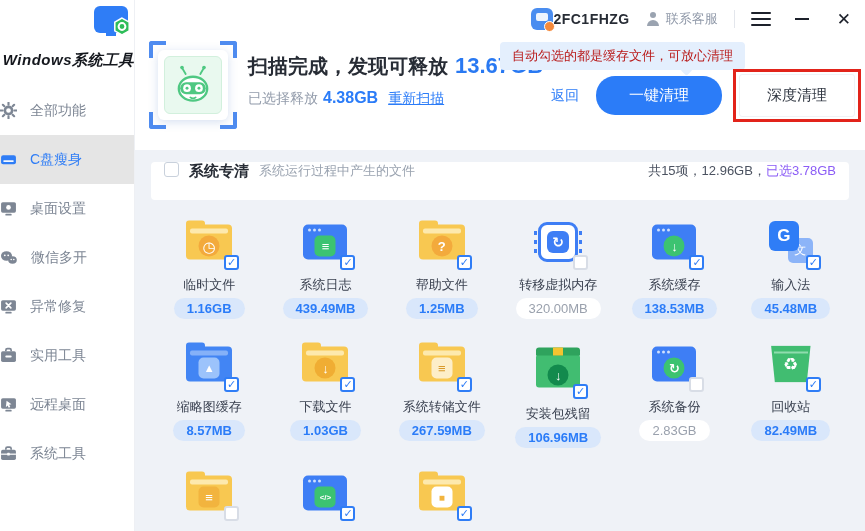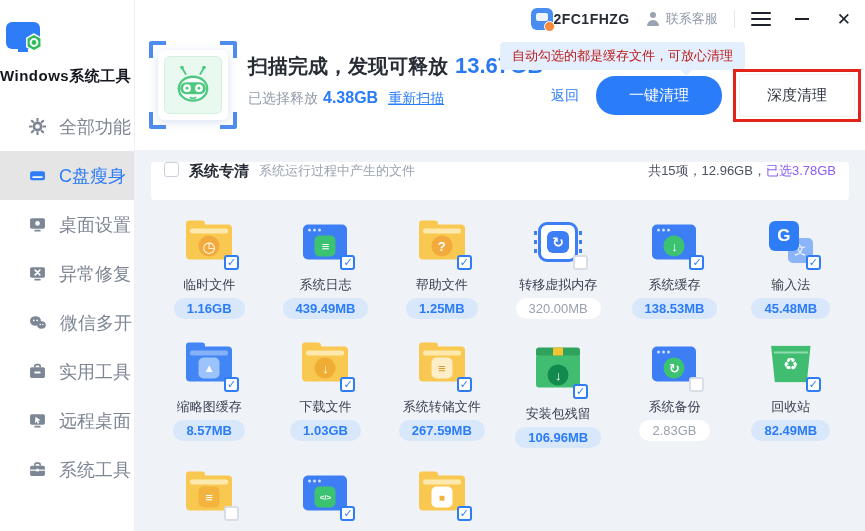--- a/index.html
+++ b/index.html
@@ -2,24 +2,24 @@
 <html><head>
 <meta charset="utf-8">
 <style>
   * { margin:0; padding:0; box-sizing:border-box; }
   html,body { width:865px; height:531px; overflow:hidden; }
   body { font-family:"Liberation Sans","DejaVu Sans",sans-serif; background:#fff; }
   .app { position:relative; width:865px; height:531px; background:#fff; overflow:hidden; }
 
   
   .sidebar { position:absolute; left:0; top:0; width:135px; height:100%; background:#fff; border-right:1px solid #eef0f4; }
-  .logo-block { padding-top:22px; text-align:left; }
+  .logo-block { padding-top:6px; text-align:right;font-style:italic; }
   .app-title { margin-top:3px; font-size:15px; font-weight:bold; color:#14171d; letter-spacing:.5px; }
   .menu { margin-top:16px; }
-  .sitem { height:49px; display:flex; align-items:center; padding-left:29px; gap:13px; color:#7d8694; font-size:18px; cursor:pointer; }
+  .sitem { height:49px; display:flex; align-items:center; gap:13px; color:#7d8694; font-size:14px; cursor:pointer; }
   .sitem.active { background:#e5e5e5; color:#2f7df6; }
   .sicon { display:flex; align-items:center; }
 
   
   .main { position:absolute; left:135px; top:0; right:0; bottom:0; background:#fff; }
 
   
   .topbar { height:38px; display:flex; align-items:center; justify-content:flex-end; padding-right:14px; }
   .idwrap { display:flex; align-items:center; }
   .avatar { width:22px; height:22px; border-radius:6px; background:#4a8df0; position:relative; }
@@ -144,40 +144,40 @@
             <svg width="17" height="17" viewBox="0 0 16 16" fill="currentColor">
               <rect x="1" y="2" width="14" height="10" rx="1.6"></rect>
               <rect x="5" y="13" width="6" height="1.6" rx=".8"></rect>
               <circle cx="8" cy="7" r="2.2" fill="#fff"></circle>
             </svg>
           </span>
        <span>桌面设置</span>
      </div>
         <div class="sitem">
        <span class="sicon">
-            <svg width="17" height="17" viewBox="0 0 16 16" fill="currentColor">
-              <rect x="1" y="2" width="14" height="10" rx="1.6"></rect>
-              <rect x="5" y="13" width="6" height="1.6" rx=".8"></rect>
-              <path d="M5.8 4.8l4.4 4.4M10.2 4.8L5.8 9.2" stroke="#fff" stroke-width="1.6" stroke-linecap="round"></path>
-            </svg>
-          </span>
-       <span>异常修复</span>
-     </div>
-        <div class="sitem">
-       <span class="sicon">
             <svg width="18" height="17" viewBox="0 0 18 16" fill="currentColor">
               <ellipse cx="6.5" cy="6.5" rx="5.5" ry="4.8"></ellipse>
               <ellipse cx="12.5" cy="10.5" rx="4.3" ry="3.8"></ellipse>
               <circle cx="4.8" cy="5.8" r=".9" fill="#fff"></circle>
               <circle cx="8.2" cy="5.8" r=".9" fill="#fff"></circle>
               <circle cx="11.2" cy="10" r=".8" fill="#fff"></circle>
               <circle cx="13.8" cy="10" r=".8" fill="#fff"></circle>
             </svg>
           </span>
        <span>微信多开</span>
+     </div>
+        <div class="sitem">
+       <span class="sicon">
+            <svg width="17" height="17" viewBox="0 0 16 16" fill="currentColor">
+              <rect x="1" y="2" width="14" height="10" rx="1.6"></rect>
+              <rect x="5" y="13" width="6" height="1.6" rx=".8"></rect>
+              <path d="M5.8 4.8l4.4 4.4M10.2 4.8L5.8 9.2" stroke="#fff" stroke-width="1.6" stroke-linecap="round"></path>
+            </svg>
+          </span>
+       <span>异常修复</span>
      </div>
         <div class="sitem">
        <span class="sicon">
             <svg width="17" height="17" viewBox="0 0 16 16" fill="currentColor">
               <path d="M5.5 4V3a1.5 1.5 0 0 1 1.5-1.5h2A1.5 1.5 0 0 1 10.5 3v1" fill="none" stroke="currentColor" stroke-width="1.6"></path>
               <rect x="1" y="4" width="14" height="10" rx="1.6"></rect>
               <rect x="5" y="8" width="6" height="1.8" rx=".9" fill="#fff"></rect>
             </svg>
           </span>
        <span>实用工具</span>

